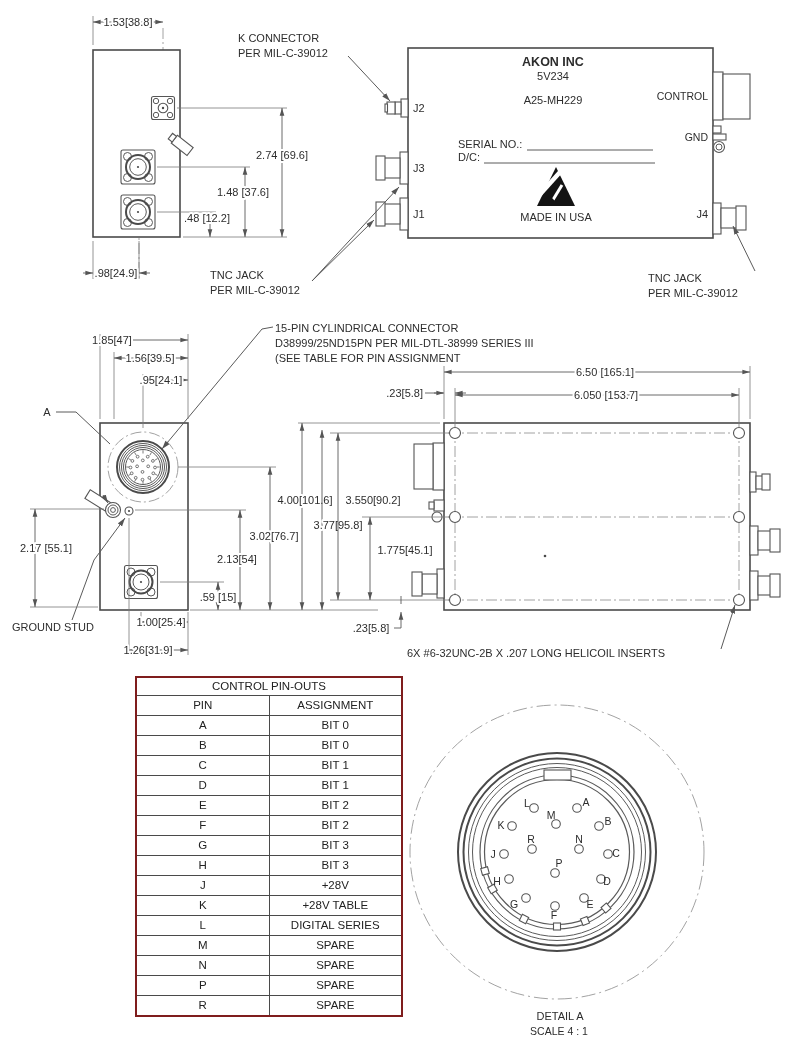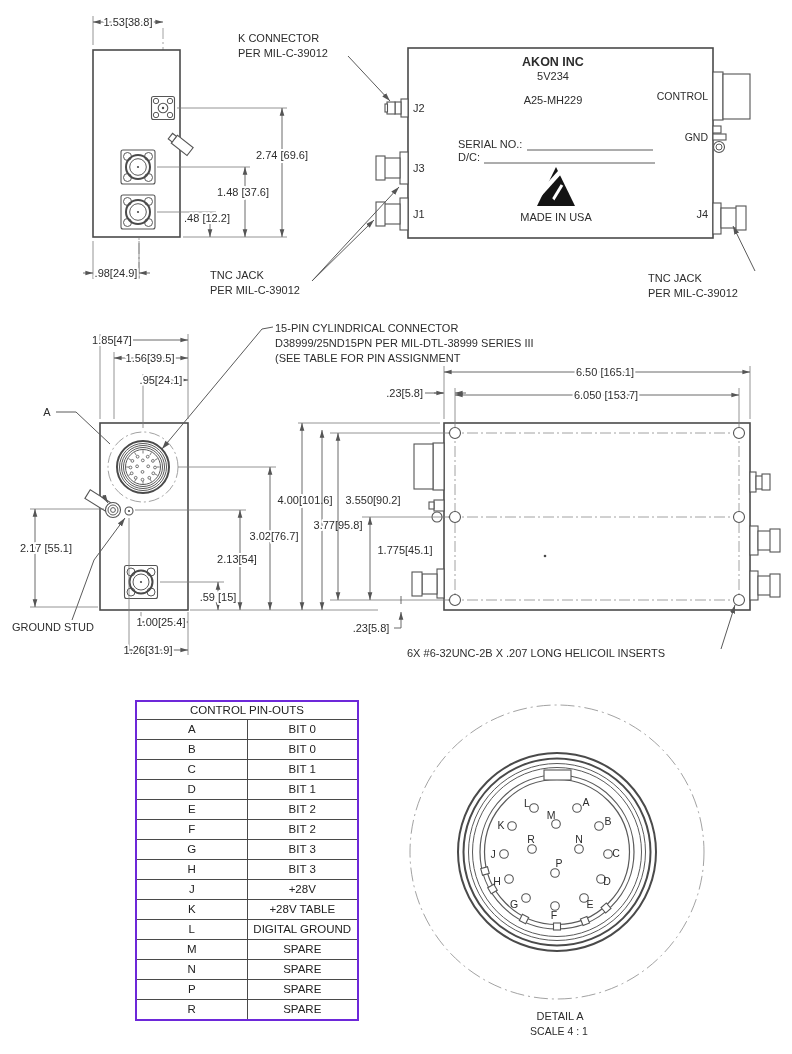--- a/index.html
+++ b/index.html
@@ -17,22 +17,22 @@
   .cl{stroke:#8a8a8a;stroke-width:0.8;fill:none;stroke-dasharray:11 3 2 3;}
   .notch{fill:#fff;stroke:#555;stroke-width:1.1;}
   .pin{fill:#fff;stroke:#555;stroke-width:1.1;}
   .dot{fill:#4a4a4a;stroke:none;}
   .dim{font-size:11px;paint-order:stroke fill;stroke:#fff;stroke-width:4px;stroke-linejoin:round;}
   .lbl{font-size:11px;}
   .small{font-size:10.5px;}
   .ttl{font-size:12.5px;font-weight:bold;}
   .mid{text-anchor:middle;dominant-baseline:central;}
   .enda{text-anchor:end;}
-  #pinout-table{position:absolute;left:135px;top:700px;width:224px;border-collapse:collapse;
-        font-size:11.5px;color:#222;border:2px solid #6d28d9;table-layout:fixed;}
+  #pinout-table{position:absolute;left:135px;top:676px;width:268px;border-collapse:collapse;
+        font-size:11.5px;color:#222;border:2px solid #7f1d1d;table-layout:fixed;}
   #pinout-table th,#pinout-table td{border:1.2px solid #4a4a4a;text-align:center;padding:0;
         height:19px;font-weight:normal;line-height:19px;}
   #pinout-table th.title{height:17px;line-height:17px;}
 </style>
 </head>
 <body>
 
 <div id="page">
 <svg width="792" height="1054" viewBox="0 0 792 1054">
   <defs>
@@ -475,20 +475,24 @@
     <text class="lbl mid" x="560" y="1016">DETAIL A</text>
     <text class="small mid" x="559" y="1031">SCALE 4 : 1</text>
   </g>
 </svg>
 
 <table id="pinout-table">
   <thead>
     <tr>
       <th colspan="2" class="title">CONTROL PIN-OUTS</th>
     </tr>
+    <tr>
+      <th>PIN</th>
+      <th>ASSIGNMENT</th>
+    </tr>
   </thead>
   <tbody id="pinout-body">
         <tr>
           <td>A</td>
           <td>BIT 0</td>
         </tr>
         <tr>
           <td>B</td>
           <td>BIT 0</td>
         </tr>
@@ -519,21 +523,21 @@
         <tr>
           <td>J</td>
           <td>+28V</td>
         </tr>
         <tr>
           <td>K</td>
           <td>+28V TABLE</td>
         </tr>
         <tr>
           <td>L</td>
-          <td>DIGITAL GROUND</td>
+          <td>DIGITAL SERIES</td>
         </tr>
         <tr>
           <td>M</td>
           <td>SPARE</td>
         </tr>
         <tr>
           <td>N</td>
           <td>SPARE</td>
         </tr>
         <tr>

